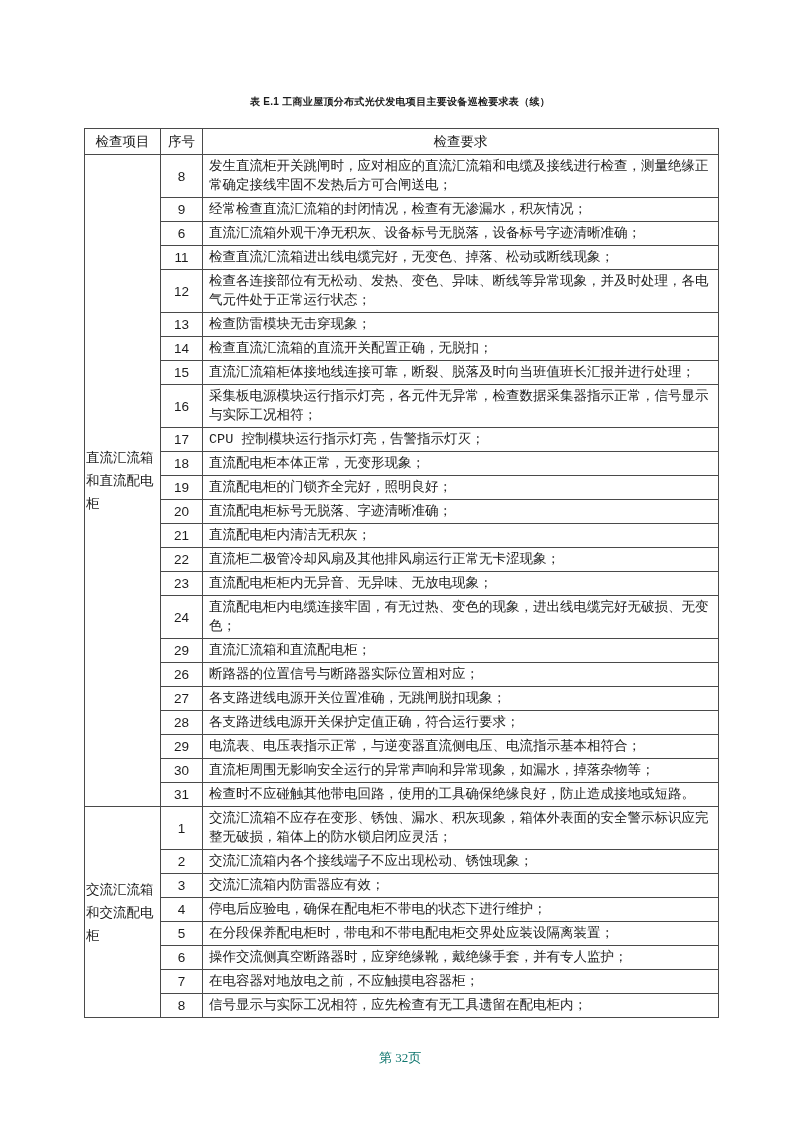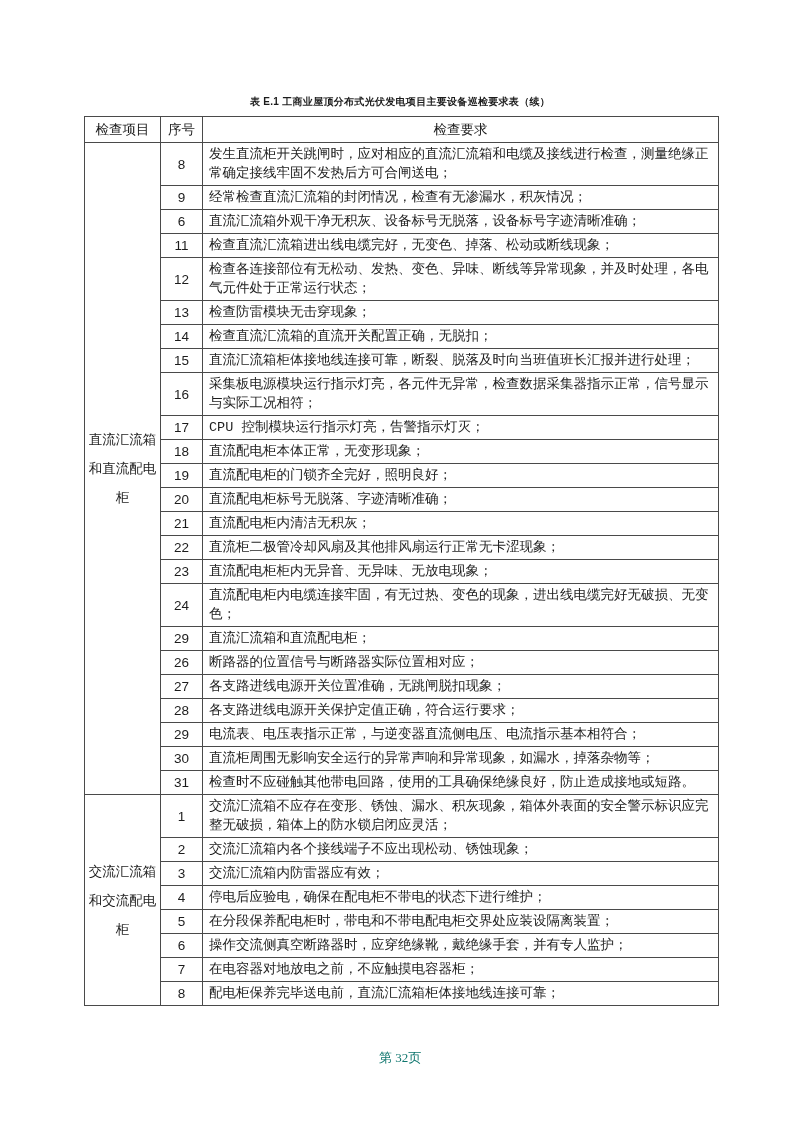--- a/index.html
+++ b/index.html
@@ -19,43 +19,42 @@
     position: absolute;
     top: 95px; left: 0;
     width: 100%;
     text-align: center;
     font-size: 10px;
     font-weight: 700;
     letter-spacing: 0.3px;
   }
   table.req-table {
     position: absolute;
-    top: 116px; left: 84px;
+    top: 128px; left: 84px;
     width: 634px;
     border-collapse: collapse;
     table-layout: fixed;
   }
   .req-table th, .req-table td {
     border: 1px solid #4a4a4a;
     vertical-align: middle;
   }
   .req-table th {
     height: 26px;
     font-size: 13.5px;
     font-weight: 400;
     text-align: center;
     padding: 2px;
   }
   .col-item { width: 76px; }
   .col-no   { width: 42px; }
   .col-req  { width: 516px; }
   td.cat-cell {
     font-size: 13.5px;
-    line-height: 29px;
-    text-align: center;
+    line-height: 23px;
     padding: 2px 1px;
   }
   td.no-cell {
     font-size: 13.5px;
     text-align: center;
     padding: 1px 2px;
     line-height: 19px;
   }
   td.req-cell {
     font-size: 13.5px;
@@ -217,20 +216,20 @@
         <tr>
           <td class="no-cell">6</td>
           <td class="req-cell">操作交流侧真空断路器时，应穿绝缘靴，戴绝缘手套，并有专人监护；</td>
         </tr>
         <tr>
           <td class="no-cell">7</td>
           <td class="req-cell">在电容器对地放电之前，不应触摸电容器柜；</td>
         </tr>
         <tr>
           <td class="no-cell">8</td>
-          <td class="req-cell">配电柜保养完毕送电前，直流汇流箱柜体接地线连接可靠；</td>
+          <td class="req-cell">信号显示与实际工况相符，应先检查有无工具遗留在配电柜内；</td>
         </tr>
       </tbody>
   </table>
 
   <div class="page-footer">第 32页</div>
 
 </div>
 
 </body></html>

